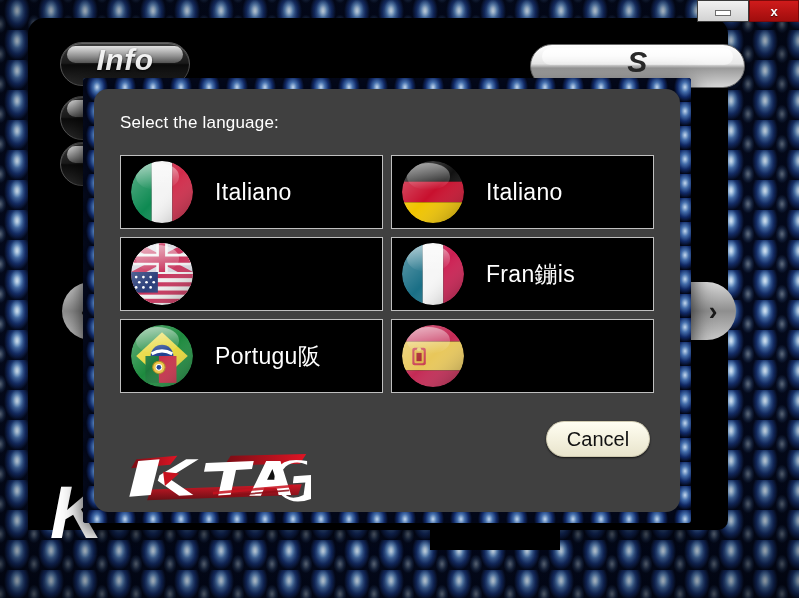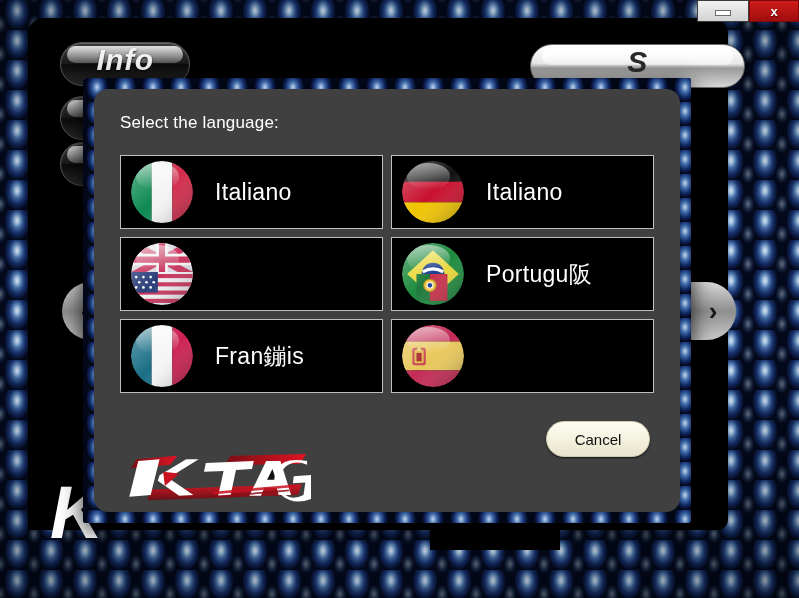--- a/index.html
+++ b/index.html
@@ -287,21 +287,21 @@
     margin-top: 28px;
     padding-right: 4px;
   }
   .cancel-btn {
     min-width: 104px;
     height: 36px;
     border-radius: 999px;
     background: linear-gradient(180deg, #fffef2 0%, #f3f0dd 55%, #e8e4cc 100%);
     border: 1px solid #cfcab0;
     color: #111;
-    font-size: 15px;
+    font-size: 20px;
     display: flex;
     align-items: center;
     justify-content: center;
     cursor: pointer;
     box-shadow: 0 1px 2px rgba(0,0,0,0.7);
   }
 
   
   .ktag {
     position: absolute;
@@ -451,20 +451,39 @@
               <rect width="60" height="60" fill="url(#wv)"></rect>
             </g>
               </svg>
           </span>
         </div>
 
         <div class="lang-btn">
           <span class="flag">
             <svg viewBox="0 0 60 60">
                 <defs>
+                  <clipPath id="cF">
+                    <circle cx="30" cy="30" r="30"></circle>
+                  </clipPath>
+                </defs>
+            <g clip-path="url(#cF)">
+                  <rect x="0" width="20" height="60" fill="#1a6f86"></rect>
+                  <rect x="20" width="20" height="60" fill="#f6f6f6"></rect>
+                  <rect x="40" width="20" height="60" fill="#cc1f52"></rect>
+                  <rect width="60" height="60" fill="url(#wv)"></rect>
+                </g>
+              </svg>
+          </span>
+          <span class="lang-label">Fran鏰is</span>
+        </div>
+
+        <div class="lang-btn">
+          <span class="flag">
+            <svg viewBox="0 0 60 60">
+                <defs>
                   <clipPath id="cP">
                     <circle cx="30" cy="30" r="30"></circle>
                   </clipPath>
                 </defs>
             <g clip-path="url(#cP)">
               <rect width="60" height="60" fill="#1d8a3e"></rect>
               <polygon points="30,7 55,30 30,53 5,30" fill="#e8d83a"></polygon>
               <circle cx="30" cy="30" r="11" fill="#1f3f8f"></circle>
               <path d="M20 28 Q30 22 40 28" stroke="#fff" stroke-width="3" fill="none"></path>
               <g transform="translate(14,30)">
@@ -479,39 +498,20 @@
             </g>
               </svg>
           </span>
           <span class="lang-label">Portugu阪</span>
         </div>
 
         <div class="lang-btn">
           <span class="flag">
             <svg viewBox="0 0 60 60">
                 <defs>
-                  <clipPath id="cF">
-                    <circle cx="30" cy="30" r="30"></circle>
-                  </clipPath>
-                </defs>
-            <g clip-path="url(#cF)">
-                  <rect x="0" width="20" height="60" fill="#1a6f86"></rect>
-                  <rect x="20" width="20" height="60" fill="#f6f6f6"></rect>
-                  <rect x="40" width="20" height="60" fill="#cc1f52"></rect>
-                  <rect width="60" height="60" fill="url(#wv)"></rect>
-                </g>
-              </svg>
-          </span>
-          <span class="lang-label">Fran鏰is</span>
-        </div>
-
-        <div class="lang-btn">
-          <span class="flag">
-            <svg viewBox="0 0 60 60">
-                <defs>
                   <clipPath id="cS">
                     <circle cx="30" cy="30" r="30"></circle>
                   </clipPath>
                 </defs>
             <g clip-path="url(#cS)">
               <rect width="60" height="16" fill="#c42a55"></rect>
               <rect y="16" width="60" height="28" fill="#e8c75a"></rect>
               <rect y="44" width="60" height="16" fill="#c42a55"></rect>
               <g transform="translate(10,22)">
                 <rect width="13" height="17" rx="2" fill="#c42a55" opacity=".85"></rect>

